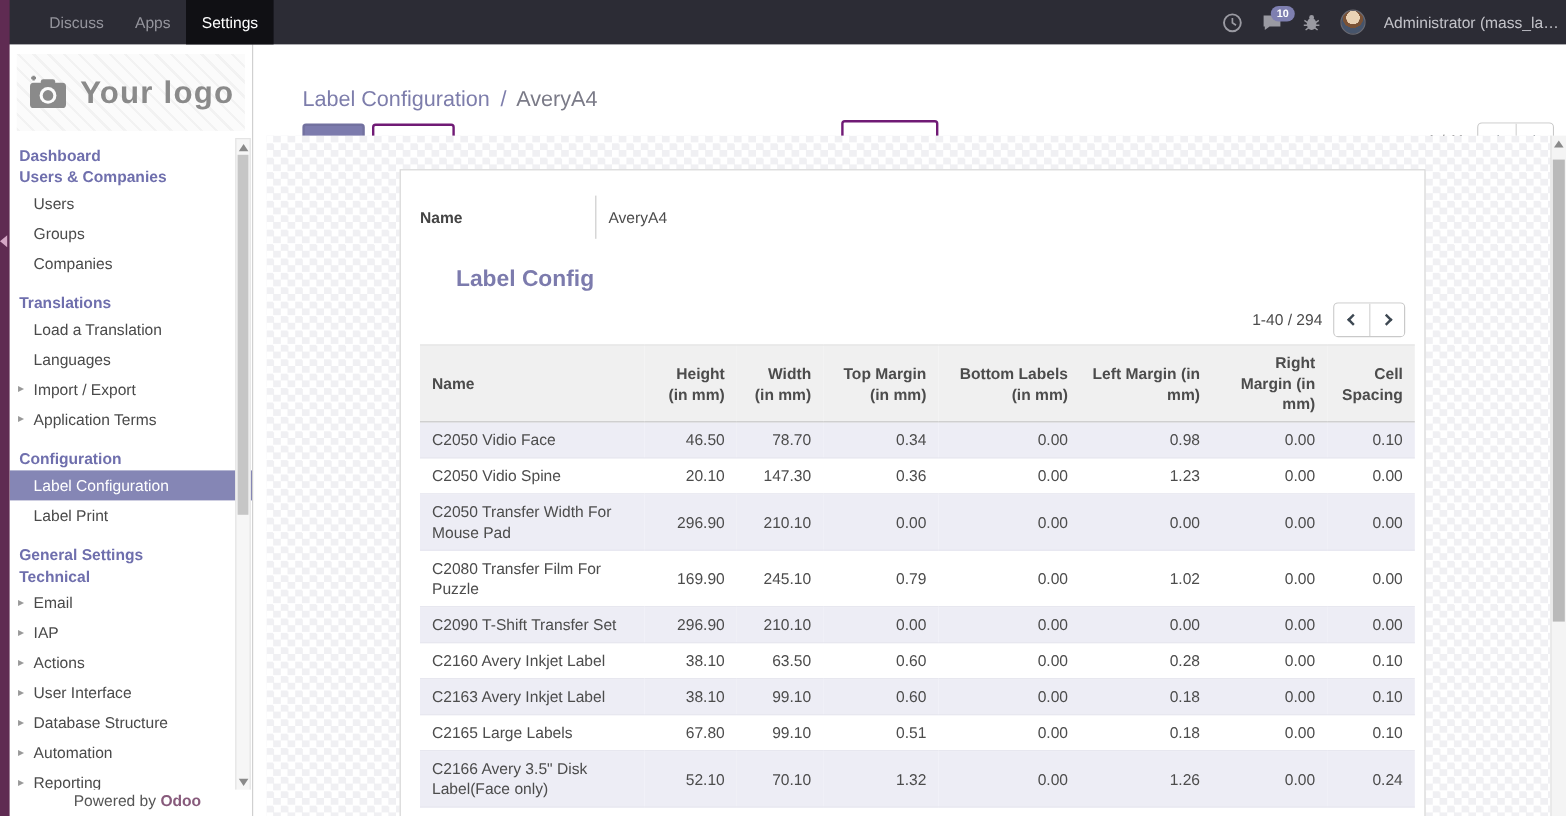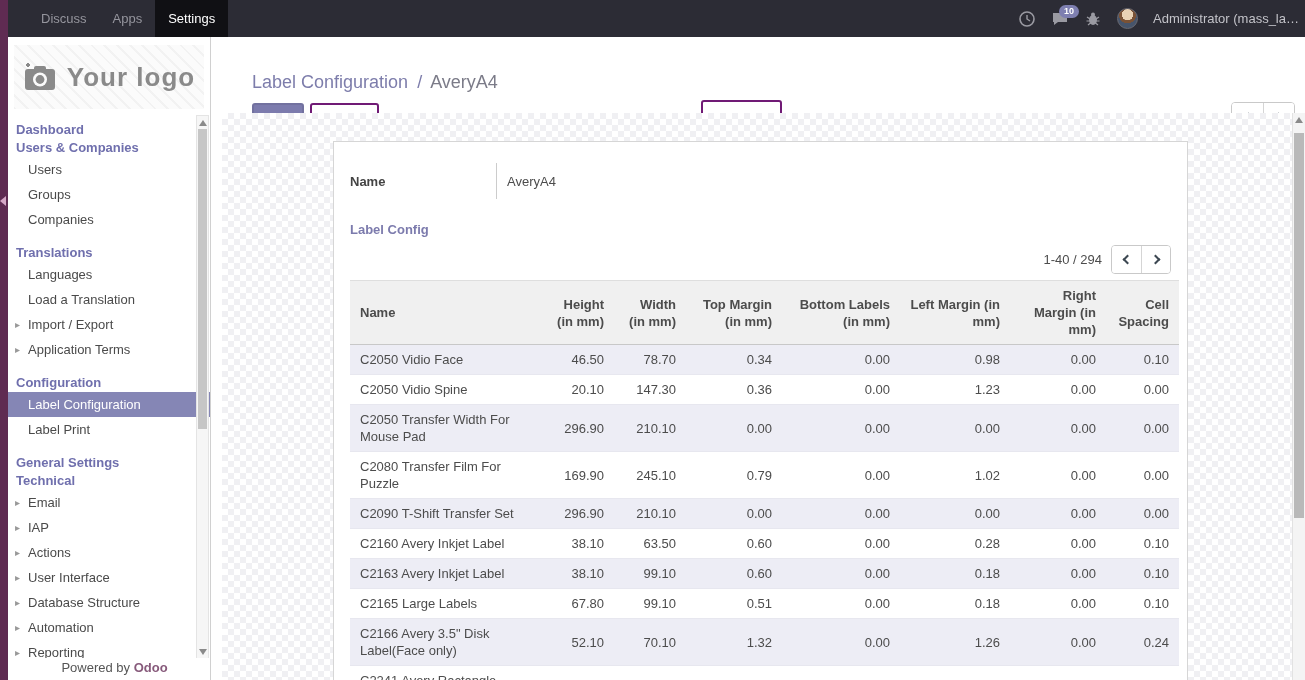--- a/index.html
+++ b/index.html
@@ -68,21 +68,21 @@
       background:conic-gradient(#f0f0f3 0.25turn, #ffffff 0.25turn 0.5turn, #f0f0f3 0.5turn 0.75turn, #ffffff 0.75turn) top left / 12px 12px repeat; overflow:hidden; }
   .main-scroll { position:absolute; right:0; top:76px; width:13px; height:567px; background:#f4f4f4; border-left:1px solid #e2e2e2; }
   .main-scroll .thumb { position:absolute; left:1px; top:20px; width:10px; height:385px; background:#b9b9b9; }
 
   
   .card { position:absolute; left:111px; top:28px; width:855px; height:620px; background:#fff; border:1px solid #d6d6d6; padding:20px 16px 0 16px; }
   .name-row { display:flex; align-items:center; height:38px; }
   .name-label { width:146px; font-weight:bold; color:#444; font-size:13px; }
   .name-divider { width:1px; height:36px; background:#ccc; }
   .name-value { padding-left:10px; color:#4c4c4c; font-size:13px; }
-  .section-title { margin-top:22px; color:#7c7bad; font-size:13px; font-weight:bold; }
+  .section-title { margin-top:22px; color:#7c7bad; font-size:19px; font-weight:bold;margin-left:30px; }
   .card-pager { display:flex; justify-content:flex-end; align-items:center; gap:9px; margin:8px 0 6px 0; }
   .pager-group.small .pager-btn { width:29px; height:27px; }
 
   table.labels { width:100%; border-collapse:collapse; font-size:13px; color:#4c4c4c; table-layout:fixed; }
   table.labels th { background:#f0f0f0; font-weight:bold; text-align:right; padding:6px 10px; line-height:17px;
       border-top:1px solid #dedede; border-bottom:1px solid #c8c8c8; vertical-align:middle; }
   table.labels th.col-name { text-align:left; }
   table.labels td { padding:6px 10px; text-align:right; border-top:1px solid #e7e7ef; line-height:17px; }
   table.labels td.col-name { text-align:left; }
   table.labels tbody tr:first-child td { border-top:none; }
@@ -139,22 +139,22 @@
     </svg>
     <span class="logo-text">Your logo</span>
   </div>
   <div class="sb-nav">
       <div class="sb-heading first">Dashboard</div>
       <div class="sb-heading no-gap">Users &amp; Companies</div>
       <div class="sb-item"><span>Users</span></div>
       <div class="sb-item"><span>Groups</span></div>
       <div class="sb-item"><span>Companies</span></div>
       <div class="sb-heading">Translations</div>
+      <div class="sb-item"><span>Load a Translation</span></div>
       <div class="sb-item"><span>Languages</span></div>
-      <div class="sb-item"><span>Load a Translation</span></div>
       <div class="sb-item"><span class="caret">▸</span><span>Import / Export</span></div>
       <div class="sb-item"><span class="caret">▸</span><span>Application Terms</span></div>
       <div class="sb-heading">Configuration</div>
       <div class="sb-item selected"><span>Label Configuration</span></div>
       <div class="sb-item"><span>Label Print</span></div>
       <div class="sb-heading">General Settings</div>
       <div class="sb-heading no-gap">Technical</div>
       <div class="sb-item"><span class="caret">▸</span><span>Email</span></div>
       <div class="sb-item"><span class="caret">▸</span><span>IAP</span></div>
       <div class="sb-item"><span class="caret">▸</span><span>Actions</span></div>

